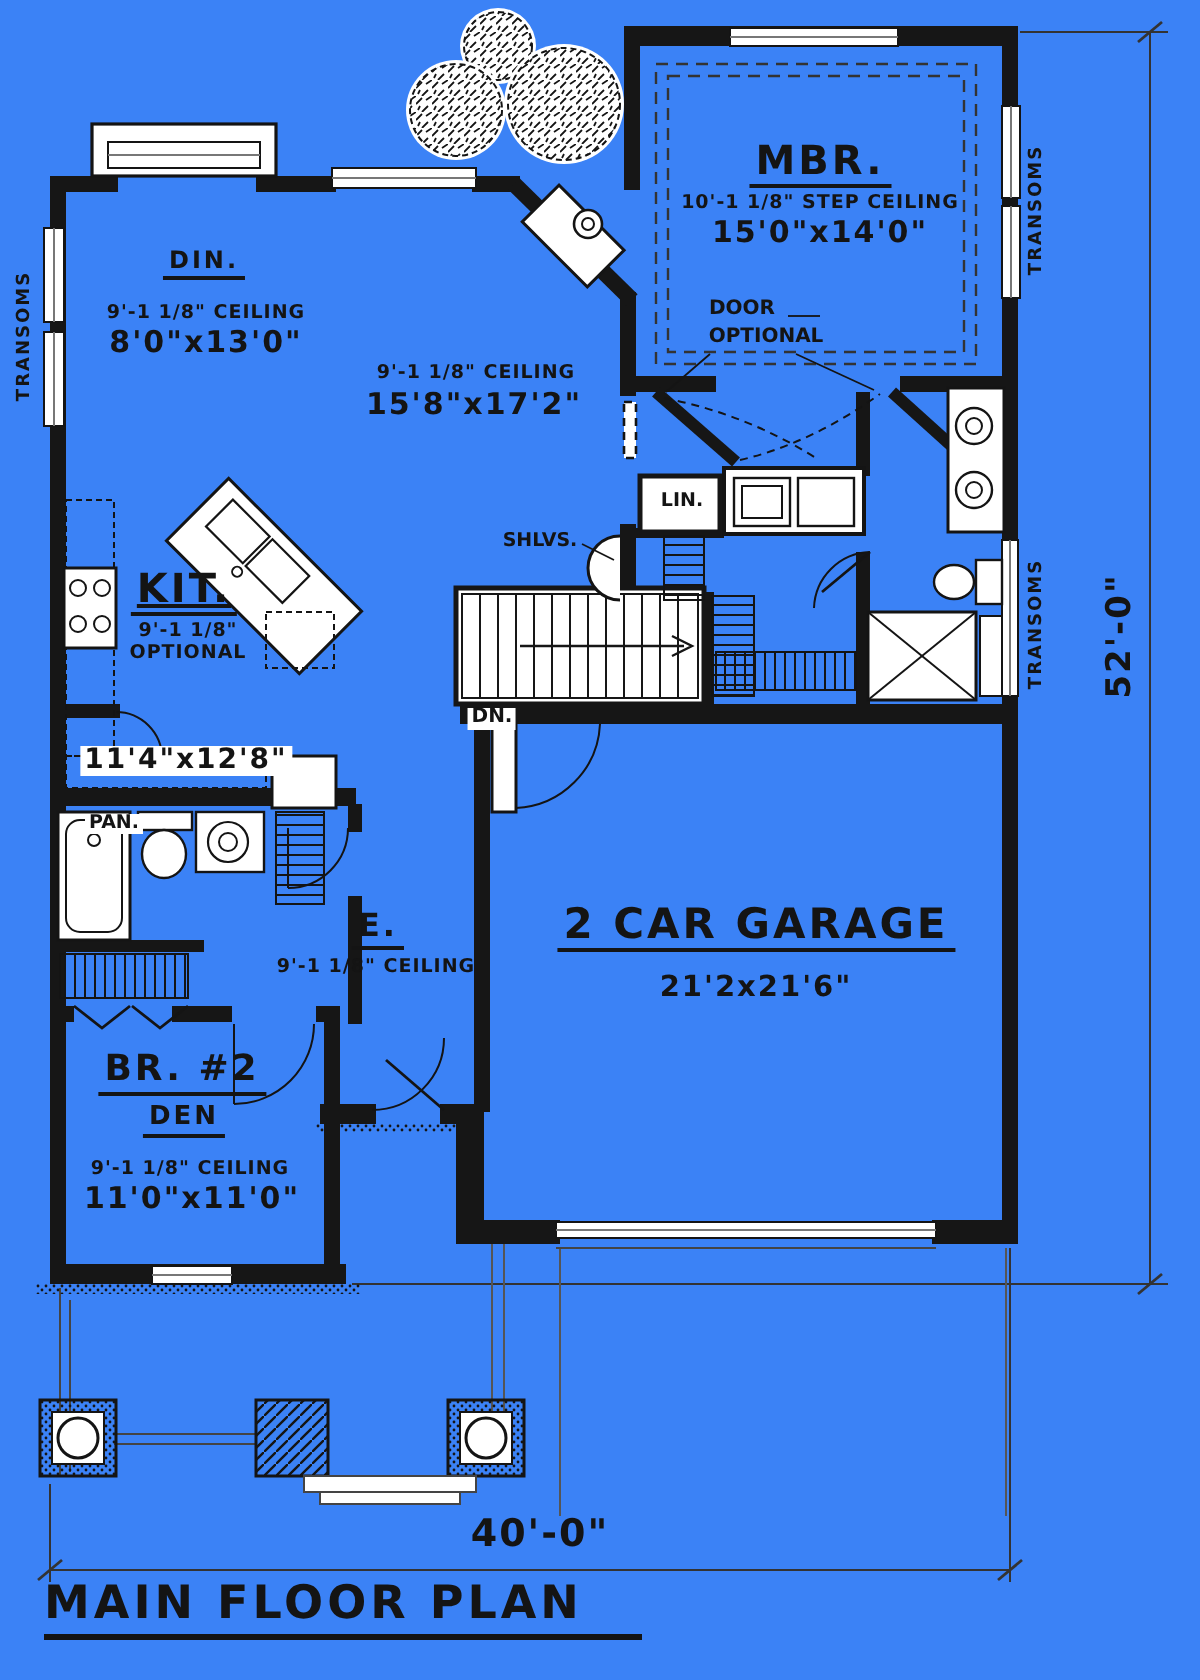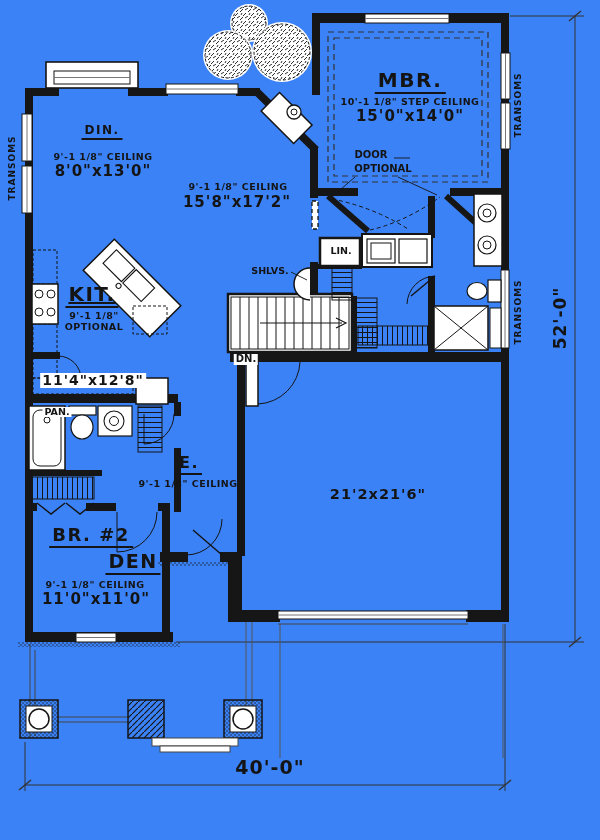--- a/index.html
+++ b/index.html
@@ -306,28 +306,30 @@
 <div class="lbl c t-dim bg" style="left:93px;top:333px;font-size:14px;">11'4"x12'8"</div>
 
 <div class="lbl c bg" style="left:57px;top:367px;font-size:9.5px;">PAN.</div>
 <div class="lbl c" style="left:270px;top:266px;font-size:9.5px;">SHLVS.</div>
 <div class="lbl c" style="left:341px;top:246px;font-size:9.5px;">LIN.</div>
 <div class="lbl c bg" style="left:246px;top:314px;font-size:10px;">DN.</div>
 
 <div class="lbl c t-room u" style="left:189px;top:455px;font-size:16px;">E.</div>
 <div class="lbl c t-sub" style="left:188px;top:479px;">9'-1 1/8" CEILING</div>
 
+<div class="lbl c t-room u" style="left:378px;top:451px;font-size:21px;">2 CAR GARAGE</div>
 <div class="lbl c t-dim" style="left:378px;top:487px;font-size:14.5px;">21'2x21'6"</div>
 
 <div class="lbl c t-room u" style="left:91px;top:526px;font-size:18px;">BR. #2</div>
-<div class="lbl c t-room u" style="left:92px;top:552px;font-size:19px;margin-left:41px;">DEN</div>
+<div class="lbl c t-room u" style="left:92px;top:552px;font-size:13px;">DEN</div>
 <div class="lbl c t-sub" style="left:95px;top:580px;">9'-1 1/8" CEILING</div>
 <div class="lbl c t-dim" style="left:96px;top:592px;font-size:15px;">11'0"x11'0"</div>
 
 <div class="lbl rot" style="left:13px;top:168px;font-size:9px;letter-spacing:1px;">TRANSOMS</div>
 <div class="lbl rot" style="left:519px;top:105px;font-size:9px;letter-spacing:1px;">TRANSOMS</div>
 <div class="lbl rot" style="left:519px;top:312px;font-size:9px;letter-spacing:1px;">TRANSOMS</div>
 
 <div class="lbl rot" style="left:561px;top:318px;font-size:17px;letter-spacing:1px;">52'-0"</div>
 <div class="lbl c" style="left:270px;top:758px;font-size:19px;letter-spacing:1px;">40'-0"</div>
 
+<div class="lbl title" style="left:22px;top:790px;">MAIN FLOOR PLAN</div>
 
 </div>
 
 </body></html>

